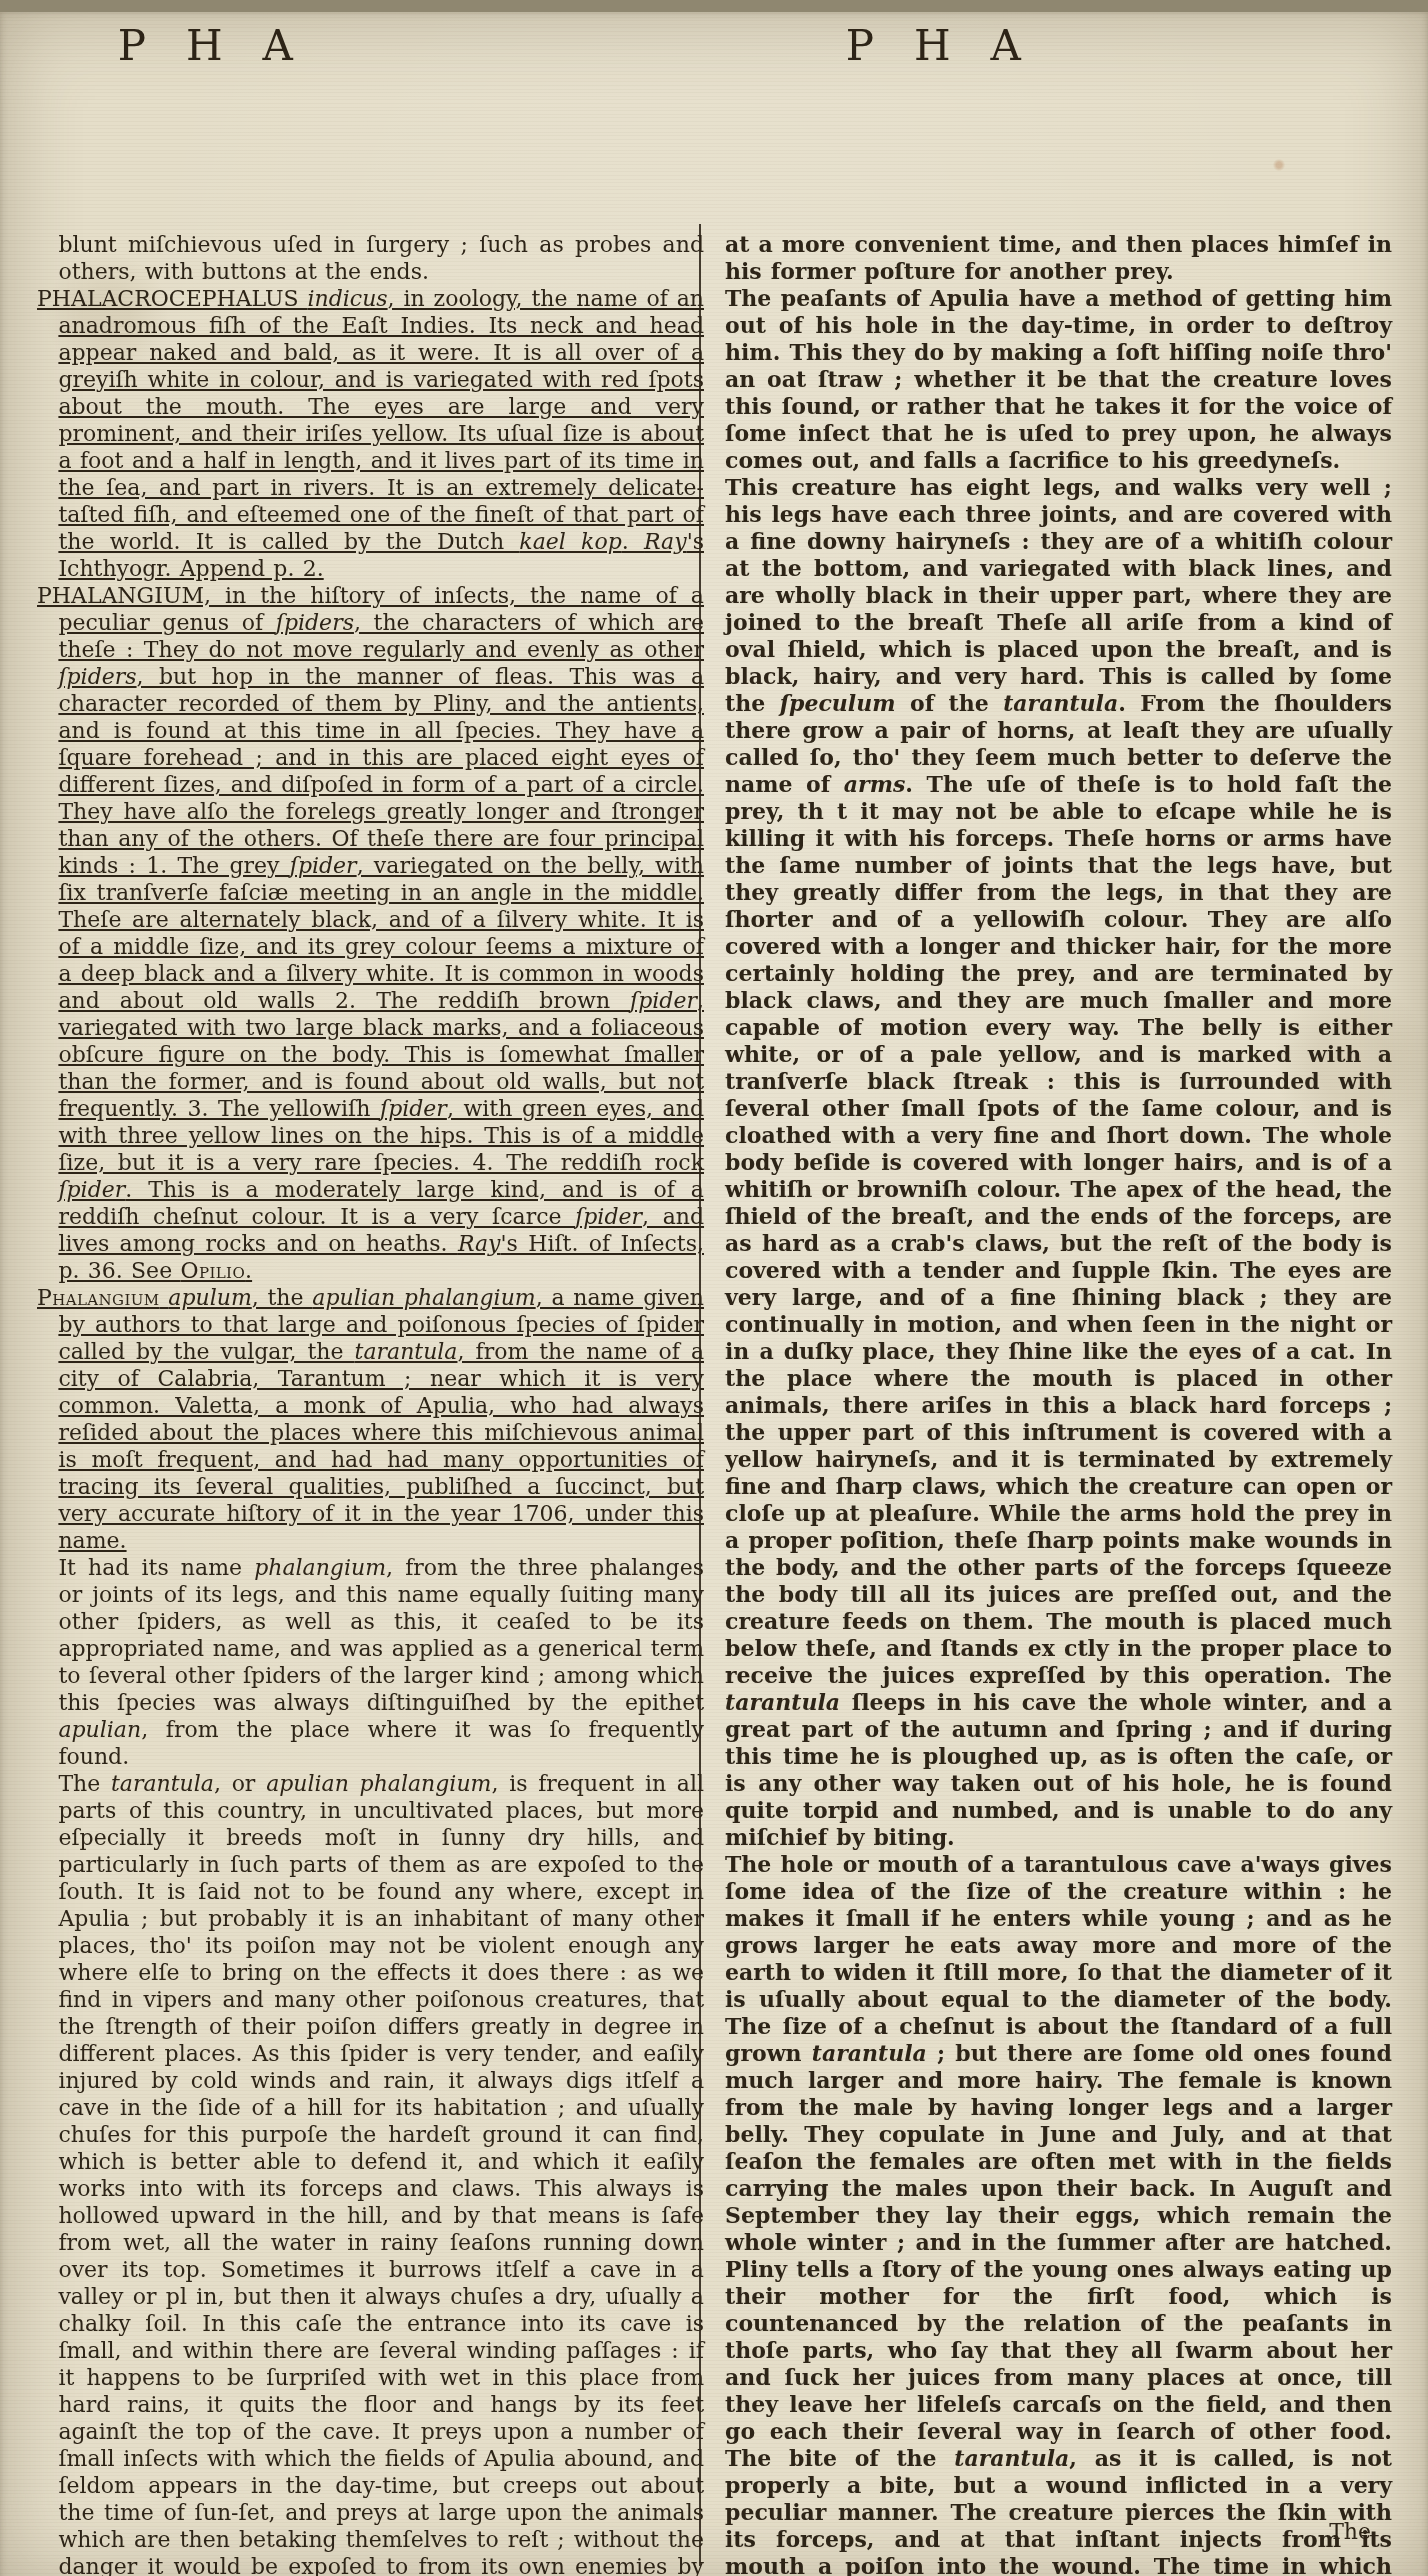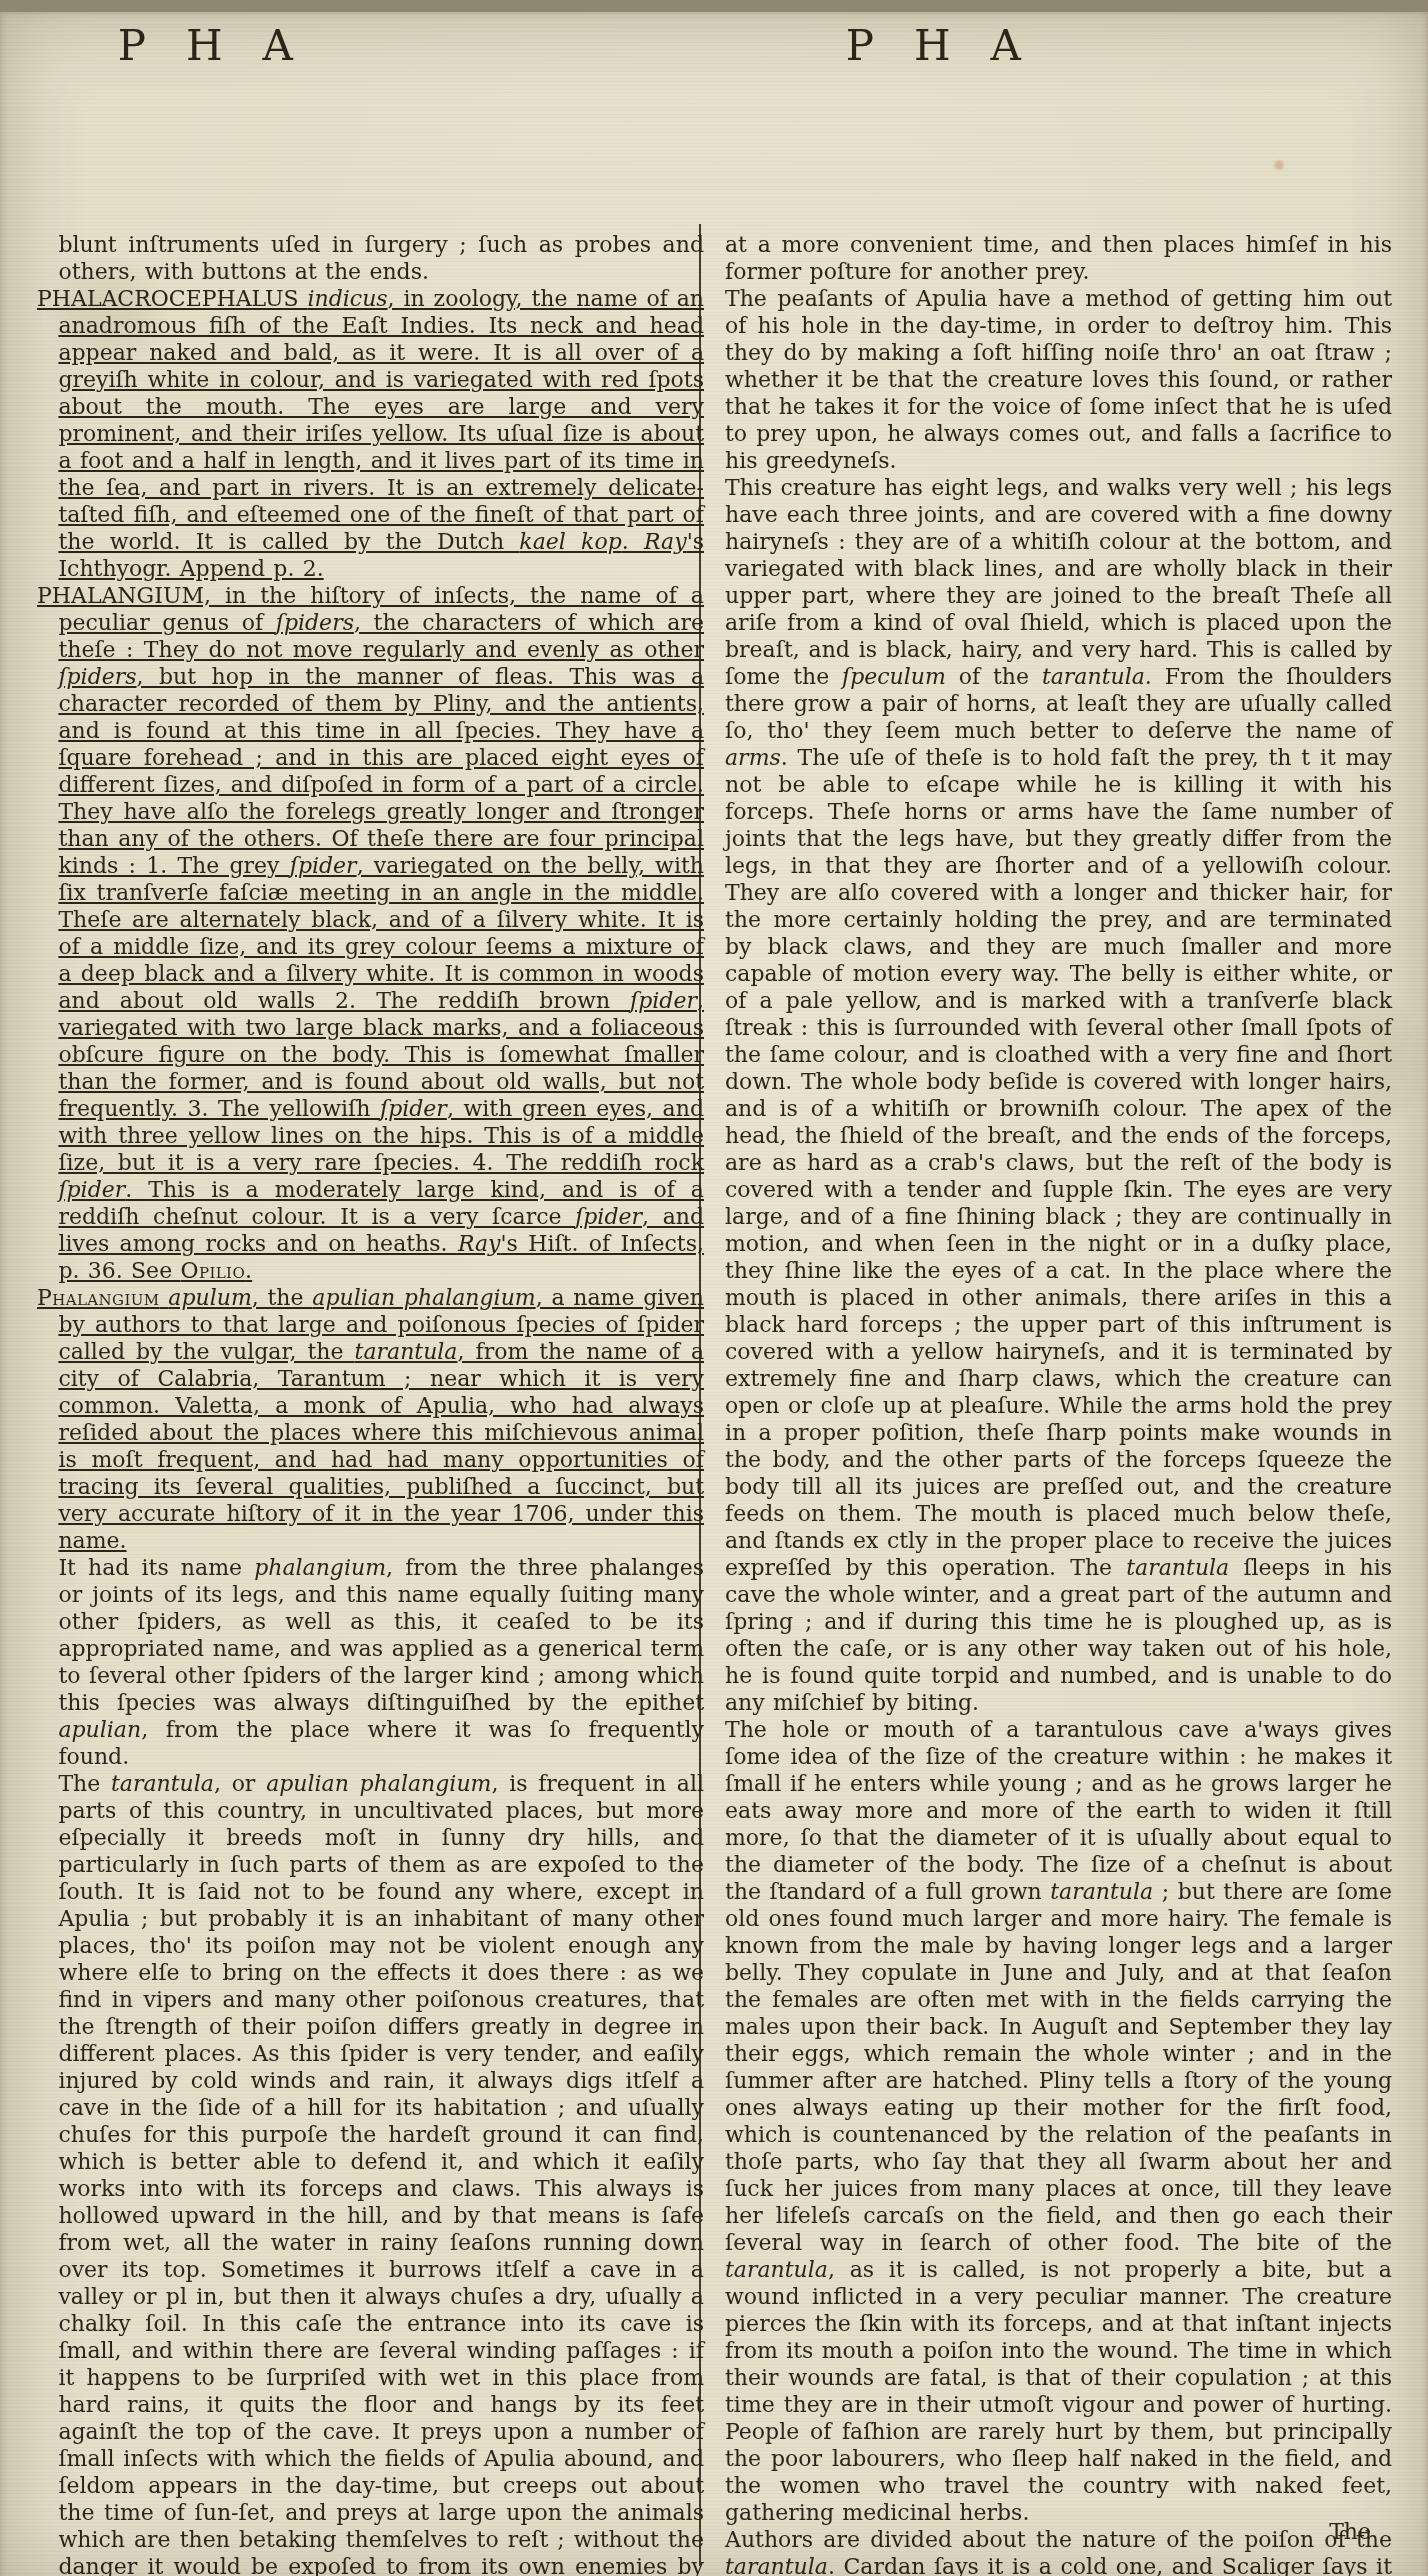--- a/index.html
+++ b/index.html
@@ -34,37 +34,37 @@
   .col {
     position:absolute; top:219px; width:667px;
     text-align:justify; font-size:22px; line-height:27px;
     word-spacing:1.3px;
   }
   .col-left  { left:37px;  }
   .col-right { left:725px; }
   .block { margin:0; }
   .block.hang { padding-left:21.4px; text-indent:-21.4px;text-decoration:underline; }
   .block.body { padding-left:21.4px; }
-  .block.plain { padding:0; }
+  .block.plain { padding:0;font-weight:bold; }
   .sc { font-variant:small-caps; letter-spacing:0.4px; }
   i { font-style:italic; }
   .catchword {
     position:absolute; left:725px; top:2507px; width:646px;
     text-align:right; font-size:22px; padding-right:25px;
   }
 </style>
 </head>
 <body>
 
 <div class="page">
   <div class="running-head head-left">P H A</div>
   <div class="running-head head-right">P H A</div>
   <div class="divider"></div>
   <div class="col col-left">
-      <div class="block body">blunt inſtruments uſed in ſurgery ; ſuch as probes and others, with buttons at the ends.</div>
+      <div class="block body">blunt miſchievous uſed in ſurgery ; ſuch as probes and others, with buttons at the ends.</div>
       <div class="block hang">PHALACROCEPHALUS <i>indicus</i>, in zoology, the name of an anadromous fiſh of the Eaſt Indies. Its neck and head appear naked and bald, as it were. It is all over of a greyiſh white in colour, and is variegated with red ſpots about the mouth. The eyes are large and very prominent, and their iriſes yellow. Its uſual ſize is about a foot and a half in length, and it lives part of its time in the ſea, and part in rivers. It is an extremely delicate-taſted fiſh, and eſteemed one of the fineſt of that part of the world. It is called by the Dutch <i>kael kop</i>. <i>Ray</i>'s Ichthyogr. Append p. 2.</div>
       <div class="block hang">PHALANGIUM, in the hiſtory of inſects, the name of a peculiar genus of <i>ſpiders</i>, the characters of which are theſe : They do not move regularly and evenly as other <i>ſpiders</i>, but hop in the manner of fleas. This was a character recorded of them by Pliny, and the antients, and is found at this time in all ſpecies. They have a ſquare forehead ; and in this are placed eight eyes of different ſizes, and diſpoſed in form of a part of a circle. They have alſo the forelegs greatly longer and ſtronger than any of the others. Of theſe there are four principal kinds : 1. The grey <i>ſpider</i>, variegated on the belly, with ſix tranſverſe faſciæ meeting in an angle in the middle. Theſe are alternately black, and of a ſilvery white. It is of a middle ſize, and its grey colour ſeems a mixture of a deep black and a ſilvery white. It is common in woods and about old walls  2. The reddiſh brown <i>ſpider</i>, variegated with two large black marks, and a foliaceous obſcure figure on the body. This is ſomewhat ſmaller than the former, and is found about old walls, but not frequently. 3. The yellowiſh <i>ſpider</i>, with green eyes, and with three yellow lines on the hips. This is of a middle ſize, but it is a very rare ſpecies. 4. The reddiſh rock <i>ſpider</i>. This is a moderately large kind, and is of a reddiſh cheſnut colour. It is a very ſcarce <i>ſpider</i>, and lives among rocks and on heaths. <i>Ray</i>'s Hiſt. of Inſects, p. 36. See <span class="sc">Opilio</span>.</div>
       <div class="block hang"><span class="sc">Phalangium</span> <i>apulum</i>, the <i>apulian phalangium</i>, a name given by authors to that large and poiſonous ſpecies of ſpider called by the vulgar, the <i>tarantula</i>, from the name of a city of Calabria, Tarantum ; near which it is very common. Valetta, a monk of Apulia, who had always reſided about the places where this miſchievous animal is moſt frequent, and had had many opportunities of tracing its ſeveral qualities, publiſhed a ſuccinct, but very accurate hiſtory of it in the year 1706, under this name.</div>
       <div class="block body">It had its name <i>phalangium</i>, from the three phalanges or joints of its legs, and this name equally ſuiting many other ſpiders, as well as this, it ceaſed to be its appropriated name, and was applied as a generical term to ſeveral other ſpiders of the larger kind ; among which this ſpecies was always diſtinguiſhed by the epithet <i>apulian</i>, from the place where it was ſo frequently found.</div>
       <div class="block body">The <i>tarantula</i>, or <i>apulian phalangium</i>, is frequent in all parts of this country, in uncultivated places, but more eſpecially it breeds moſt in ſunny dry hills, and particularly in ſuch parts of them as are expoſed to the ſouth. It is ſaid not to be found any where, except in Apulia ; but probably it is an inhabitant of many other places, tho' its poiſon may not be violent enough any where elſe to bring on the effects it does there : as we find in vipers and many other poiſonous creatures, that the ſtrength of their poiſon differs greatly in degree in different places. As this ſpider is very tender, and eaſily injured by cold winds and rain, it always digs itſelf a cave in the ſide of a hill for its habitation ; and uſually chuſes for this purpoſe the hardeſt ground it can find, which is better able to defend it, and which it eaſily works into with its forceps and claws. This always is hollowed upward in the hill, and by that means is ſafe from wet, all the water in rainy ſeaſons running down over its top. Sometimes it burrows itſelf a cave in a valley or pl in, but then it always chuſes a dry, uſually a chalky ſoil. In this caſe the entrance into its cave is ſmall, and within there are ſeveral winding paſſages : if it happens to be ſurpriſed with wet in this place from hard rains, it quits the floor and hangs by its feet againſt the top of the cave. It preys upon a number of ſmall inſects with which the fields of Apulia abound, and ſeldom appears in the day-time, but creeps out about the time of ſun-ſet, and preys at large upon the animals which are then betaking themſelves to reſt ; without the danger it would be expoſed to from its own enemies by day-light. If at any time he remains the whole evening in his cave or den, it is only to practiſe another method of hunting his prey. In this caſe he comes forward to the mouth of the hole, and there lies in wait ; his fore-legs are placed at the extremity of the hole, and his eyes have a clear view all round. The other inſects are not aware of this trick, but as they walk near his hole he burſts out upon them, and ſeizing them, conveys them into his habitation ; where, as ſoon as he has eaten them, he retires back into his cell to diſpoſe of the wings and other fragments, till he can carry them out</div>
     </div>
   <div class="col col-right">
       <div class="block plain">at a more convenient time, and then places himſef in his former poſture for another prey.</div>
       <div class="block plain">The peaſants of Apulia have a method of getting him out of his hole in the day-time, in order to deſtroy him. This they do by making a ſoft hiſſing noiſe thro' an oat ſtraw ; whether it be that the creature loves this ſound, or rather that he takes it for the voice of ſome inſect that he is uſed to prey upon, he always comes out, and falls a ſacrifice to his greedyneſs.</div>
       <div class="block plain">This creature has eight legs, and walks very well ; his legs have each three joints, and are covered with a fine downy hairyneſs : they are of a whitiſh colour at the bottom, and variegated with black lines, and are wholly black in their upper part, where they are joined to the breaſt  Theſe all ariſe from a kind of oval ſhield, which is placed upon the breaſt, and is black, hairy, and very hard. This is called by ſome the <i>ſpeculum</i> of the <i>tarantula</i>. From the ſhoulders there grow a pair of horns, at leaſt they are uſually called ſo, tho' they ſeem much better to deſerve the name of <i>arms</i>. The uſe of theſe is to hold faſt the prey, th t it may not be able to eſcape while he is killing it with his forceps. Theſe horns or arms have the ſame number of joints that the legs have, but they greatly differ from the legs, in that they are ſhorter and of a yellowiſh colour. They are alſo covered with a longer and thicker hair, for the more certainly holding the prey, and are terminated by black claws, and they are much ſmaller and more capable of motion every way. The belly is either white, or of a pale yellow, and is marked with a tranſverſe black ſtreak : this is ſurrounded with ſeveral other ſmall ſpots of the ſame colour, and is cloathed with a very fine and ſhort down. The whole body beſide is covered with longer hairs, and is of a whitiſh or browniſh colour. The apex of the head, the ſhield of the breaſt, and the ends of the forceps, are as hard as a crab's claws, but the reſt of the body is covered with a tender and ſupple ſkin. The eyes are very large, and of a fine ſhining black ; they are continually in motion, and when ſeen in the night or in a duſky place, they ſhine like the eyes of a cat. In the place where the mouth is placed in other animals, there ariſes in this a black hard forceps ; the upper part of this inſtrument is covered with a yellow hairyneſs, and it is terminated by extremely fine and ſharp claws, which the creature can open or cloſe up at pleaſure. While the arms hold the prey in a proper poſition, theſe ſharp points make wounds in the body, and the other parts of the forceps ſqueeze the body till all its juices are preſſed out, and the creature feeds on them. The mouth is placed much below theſe, and ſtands ex ctly in the proper place to receive the juices expreſſed by this operation. The <i>tarantula</i> ſleeps in his cave the whole winter, and a great part of the autumn and ſpring ; and if during this time he is ploughed up, as is often the caſe, or is any other way taken out of his hole, he is found quite torpid and numbed, and is unable to do any miſchief by biting.</div>

